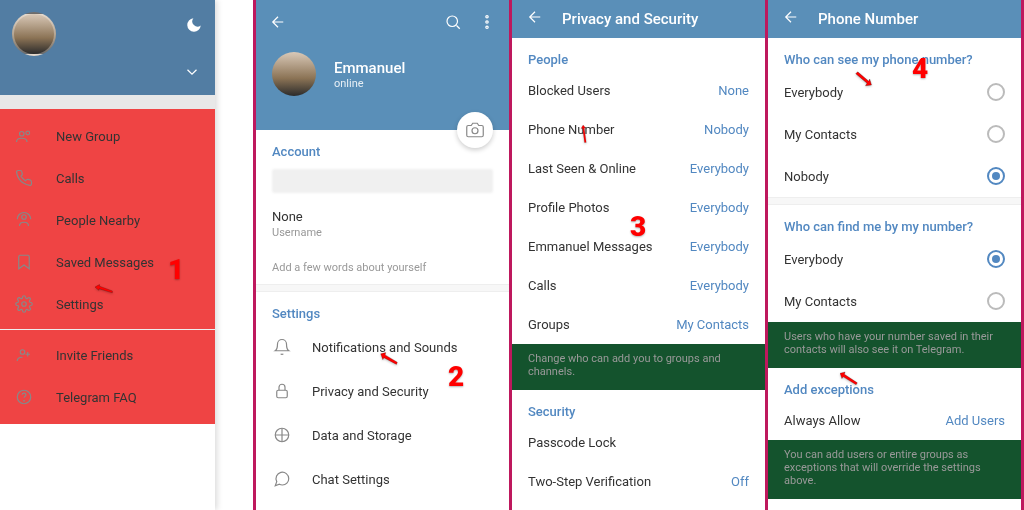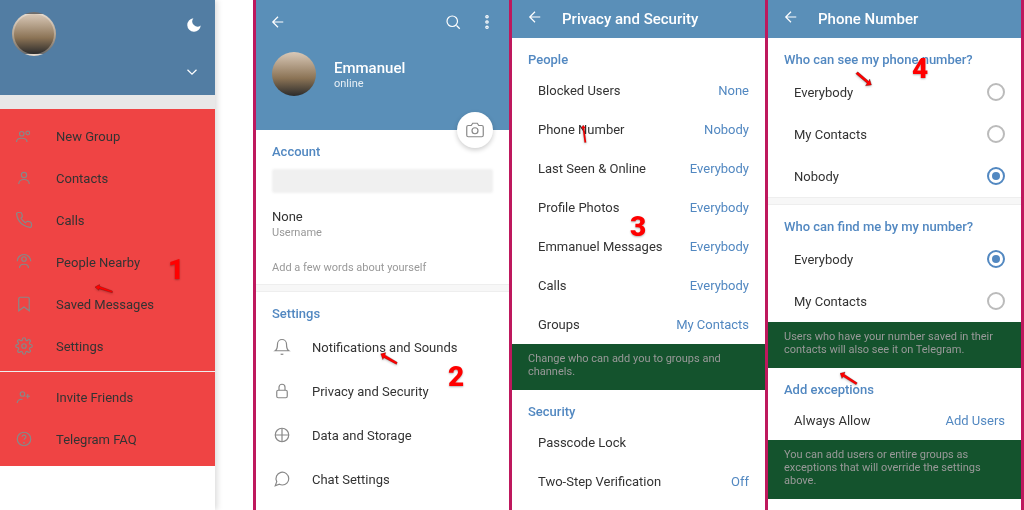--- a/index.html
+++ b/index.html
@@ -37,21 +37,21 @@
 .section-header { color: #5288c1; font-size: 13px; font-weight: 500; padding: 14px 16px 4px; }
 .setting-row { padding: 10px 16px; }
 .setting-value { font-size: 13px; color: #333; }
 .setting-label { font-size: 11px; color: #999; margin-top: 2px; }
 .setting-item { display: flex; align-items: center; padding: 12px 16px; font-size: 13px; color: #333; }
 .setting-item .menu-icon { margin-right: 20px; }
 .blurred { height: 24px; background: #f0f0f0; margin: 6px 16px; border-radius: 2px; filter: blur(1px); }
 
 
 .sub-header { height: 38px; background: #5a8fb8; color: #fff; display: flex; align-items: center; padding: 0 14px; gap: 18px; font-size: 15px; font-weight: 500; }
-.list-row { display: flex; justify-content: space-between; align-items: center; padding: 12px 16px; font-size: 13px; color: #333; margin-left: 10px; }
+.list-row { display: flex; justify-content: space-between; align-items: center; padding: 12px 16px; font-size: 13px; color: #333; }
 .list-value { color: #5288c1; font-size: 13px; }
 .section-note { font-size: 11px; color: #999; padding: 8px 16px 12px; background: #14532d; }
 .sec-gap { height: 8px; background: #f7f7f7; border-top:1px solid #eee; border-bottom:1px solid #eee; }
 
 
 .radio { width: 18px; height: 18px; border: 2px solid #bbb; border-radius: 50%; display:flex; align-items:center; justify-content:center; }
 .radio.checked { border-color: #5288c1; }
 .radio.checked::after { content:""; width:8px; height:8px; background:#5288c1; border-radius:50%; }
 
 
@@ -112,29 +112,20 @@
     <div class="menu-list">
       <div class="menu-item">
         <span class="menu-icon">
             <svg viewBox="0 0 24 24">
               <circle cx="9" cy="9" r="3"></circle>
               <path d="M2 20c0-3 3-5 7-5s7 2 7 5"></path>
               <circle cx="17" cy="8" r="2.5"></circle>
             </svg>
           </span>
         <span>New Group</span>
-      </div>
-      <div class="menu-item">
-        <span class="menu-icon">
-            <svg viewBox="0 0 24 24">
-              <circle cx="12" cy="8" r="3.5"></circle>
-              <path d="M5 20c0-3.5 3-6 7-6s7 2.5 7 6"></path>
-            </svg>
-          </span>
-        <span>Contacts</span>
       </div>
       <div class="menu-item">
         <span class="menu-icon">
             <svg viewBox="0 0 24 24">
               <path d="M22 16.9v3a2 2 0 01-2.2 2 19.8 19.8 0 01-8.6-3.1 19.5 19.5 0 01-6-6A19.8 19.8 0 012.1 4.2 2 2 0 014.1 2h3a2 2 0 012 1.7c.1.9.3 1.8.6 2.6a2 2 0 01-.5 2.1L8 9.6a16 16 0 006 6l1.2-1.2a2 2 0 012.1-.5c.8.3 1.7.5 2.6.6a2 2 0 011.7 2z"></path>
             </svg>
           </span>
         <span>Calls</span>
       </div>
       <div class="menu-item">

